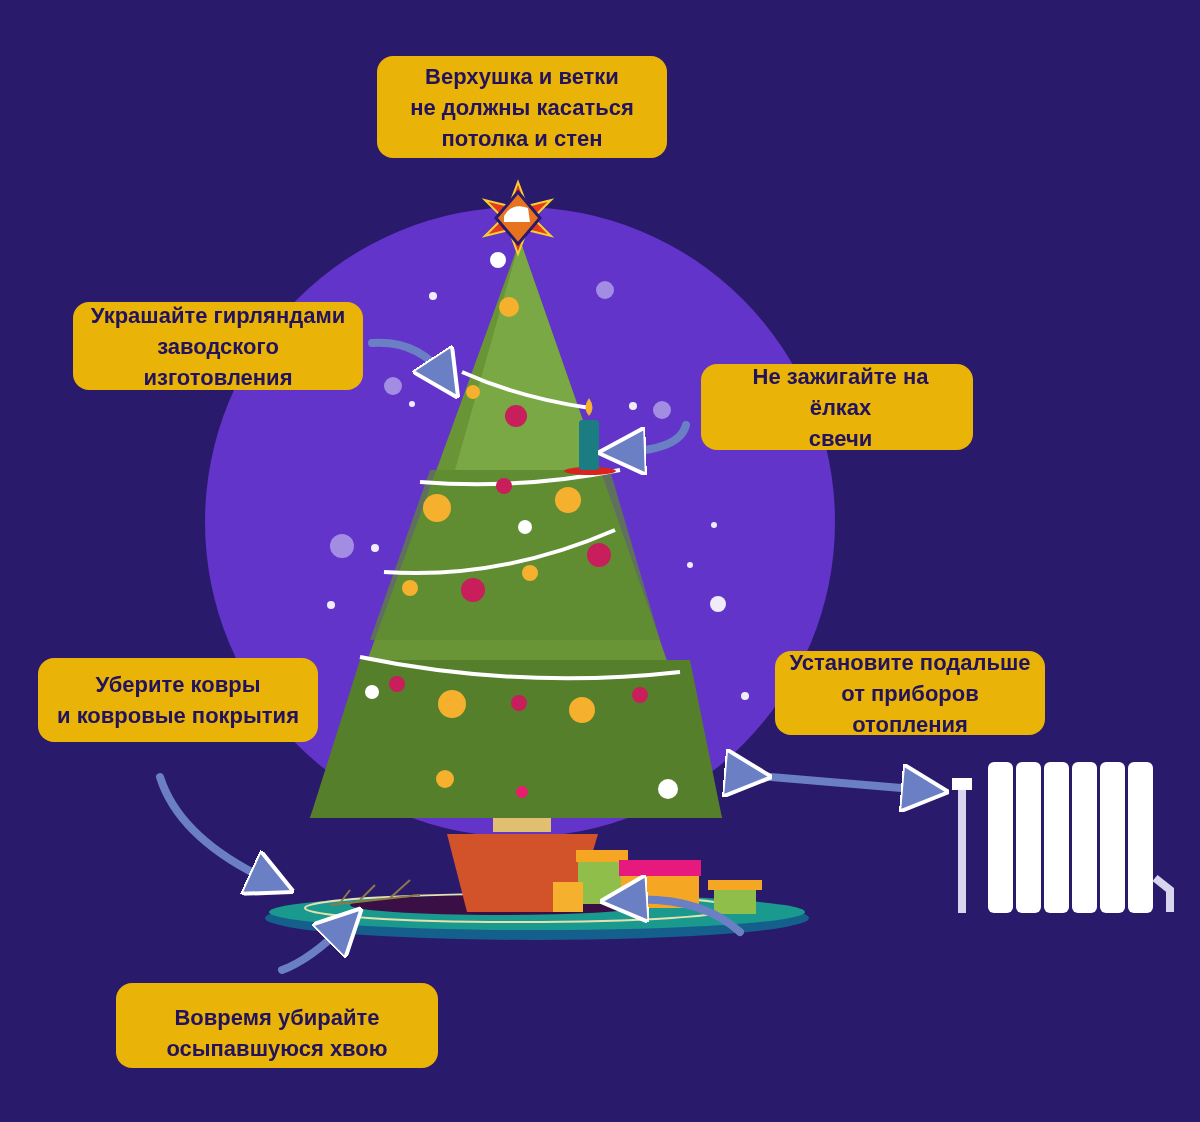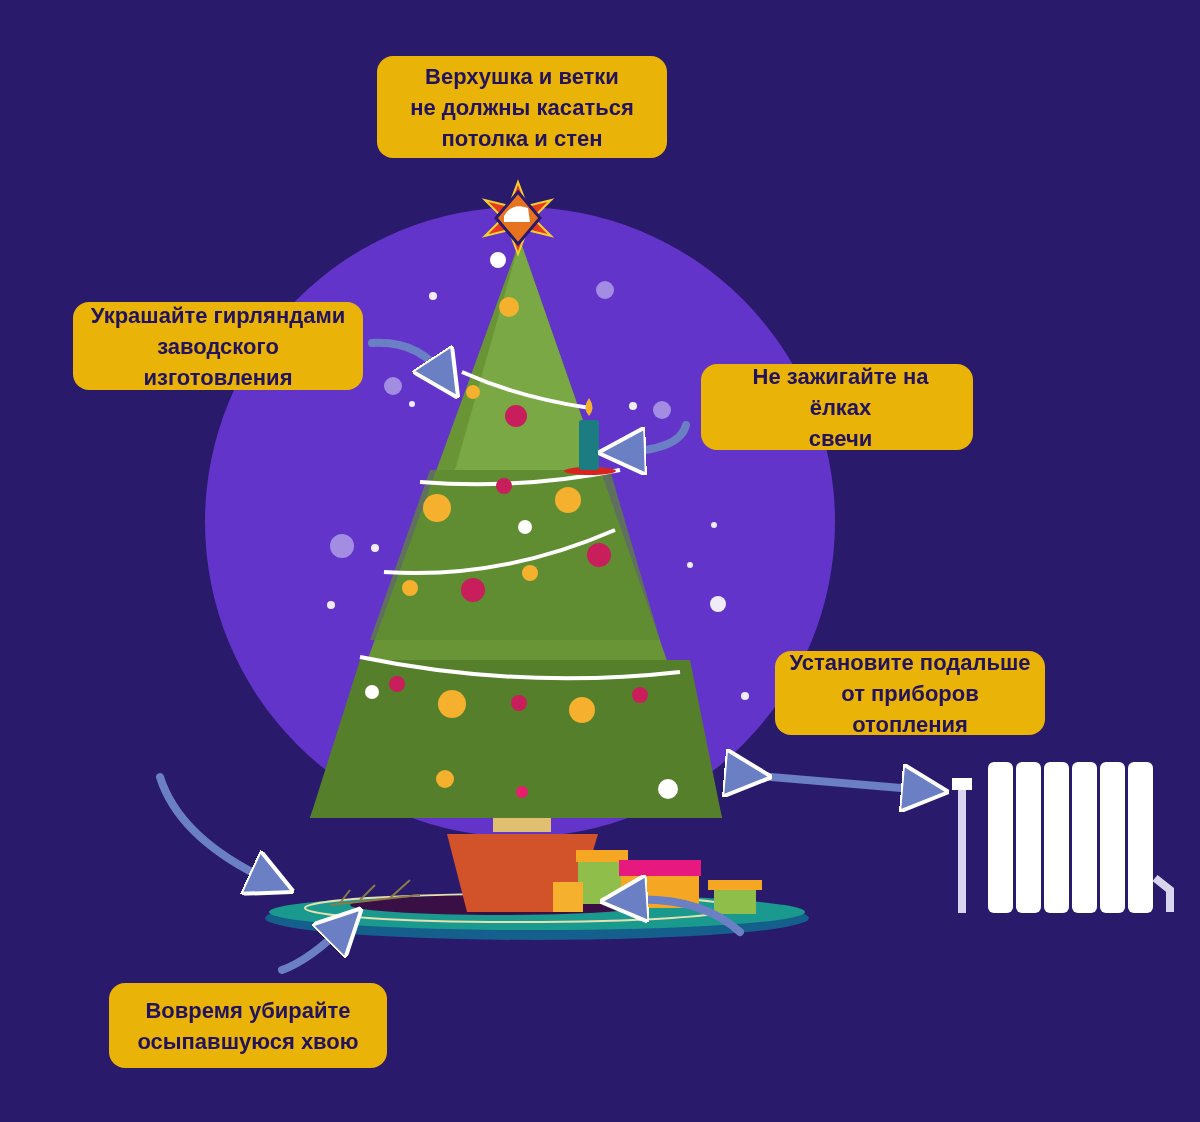--- a/index.html
+++ b/index.html
@@ -144,21 +144,25 @@
 потолка и стен</span>
     </div>
   <div class="callout" style="left:73px;top:288px;width:290px;height:88px;margin-top:14px;">
       <span>Украшайте гирляндами
 заводского изготовления</span>
     </div>
   <div class="callout" style="left:701px;top:364px;width:272px;height:86px;padding-left:19px;">
       <span>Не зажигайте на ёлках
 свечи</span>
     </div>
+  <div class="callout" style="left:38px;top:658px;width:280px;height:84px;">
+      <span>Уберите ковры
+и ковровые покрытия</span>
+    </div>
   <div class="callout" style="left:775px;top:651px;width:270px;height:84px;padding-left:12px;">
       <span>Установите подальше
 от приборов отопления</span>
     </div>
-  <div class="callout" style="left:109px;top:983px;width:278px;height:85px;">
+  <div class="callout" style="left:116px;top:983px;width:322px;height:85px;align-items:flex-end;">
       <span>Вовремя убирайте
 осыпавшуюся хвою</span>
     </div>
 </div>
 
 </body></html>

